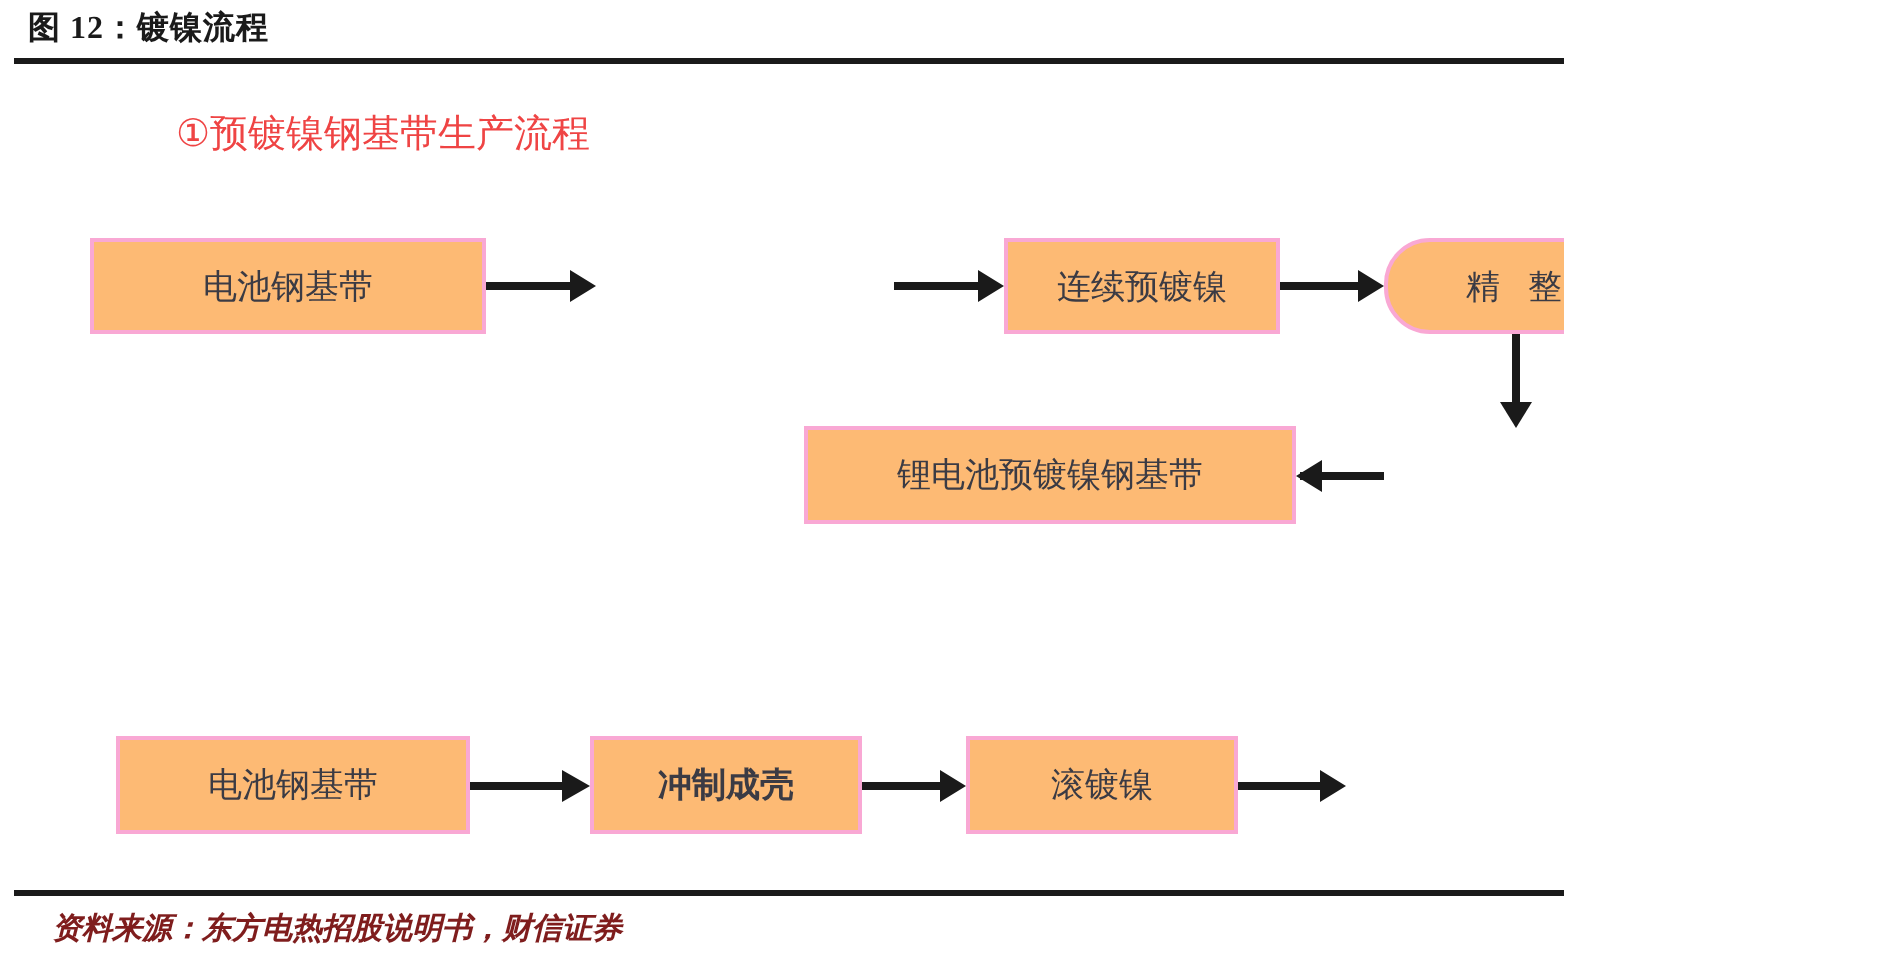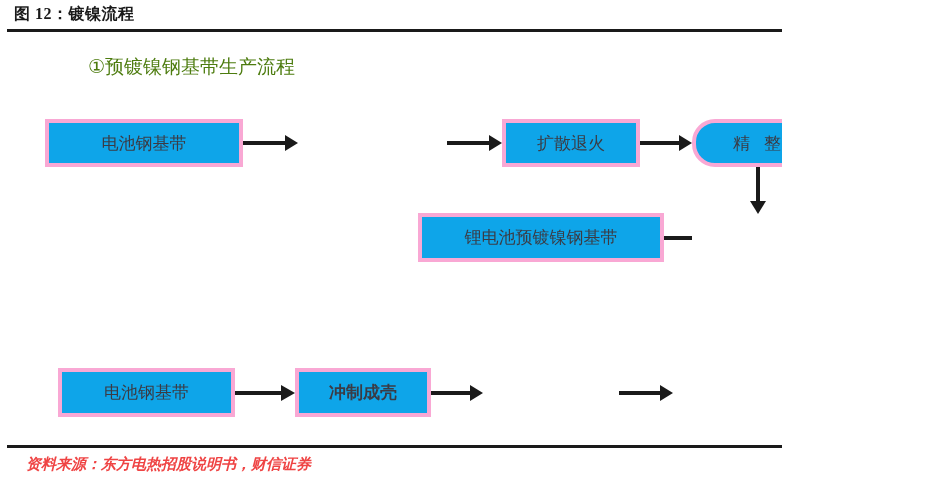--- a/index.html
+++ b/index.html
@@ -48,61 +48,61 @@
     background: #1a1a1a;
   }
   .source {
     position: absolute;
     left: 26px;
     top: 455px;
     font-family: "Liberation Serif", "DejaVu Serif", serif;
     font-weight: bold;
     font-style: italic;
     font-size: 15px;
-    color: #ef4444;
+    color: #7f1d1d;
     white-space: nowrap;
     text-align: center;
   }
 
   
   .section-heading {
     position: absolute;
     font-family: "DejaVu Sans", "Liberation Sans", sans-serif;
     font-size: 19px;
-    color: #4d7c0f;
+    color: #ef4444;
     white-space: nowrap;
   }
   #heading-1 { left: 88px; top: 54px; }
   #heading-2 { left: 88px; top: 300px; }
 
   
   .node {
     position: absolute;
     box-sizing: border-box;
-    background: #0ea5e9;
-    border: 4px solid #f9a8d4;
+    background: #fdba74;
+    border: 2px solid #f9a8d4;
     display: flex;
     align-items: center;
     justify-content: center;
     font-family: "DejaVu Sans", "Liberation Sans", sans-serif;
     font-size: 17px;
     color: #3b3b44;
     white-space: nowrap;
   }
   .node.spaced { letter-spacing: 14px; text-indent: 14px; border-radius: 23px; }
 
   
   #node-steel-strip-a { left: 45px;  top: 119px; width: 198px; height: 48px; }
   #node-continuous-preplate { left: 298px; top: 119px; width: 149px; height: 48px; }
   #node-diffusion-anneal  { left: 502px; top: 119px; width: 138px; height: 48px; }
   #node-finishing         { left: 692px; top: 119px; width: 130px; height: 48px; }
 
   
   #node-shearing          { left: 692px; top: 213px; width: 130px; height: 49px; }
-  #node-preplated-strip   { left: 418px; top: 213px; width: 246px; height: 49px; }
+  #node-preplated-strip   { left: 402px; top: 213px; width: 246px; height: 49px; }
 
   
   #node-steel-strip-b     { left: 58px;  top: 368px; width: 177px; height: 49px; }
   #node-stamping-shell    { left: 295px; top: 368px; width: 136px; height: 49px; font-weight: bold; }
   #node-barrel-plating    { left: 483px; top: 368px; width: 136px; height: 49px; }
   #node-final-shell       { left: 673px; top: 368px; width: 222px; height: 49px; }
 
   
   .arrow {
     position: absolute;
@@ -129,21 +129,21 @@
   </div>
 
 
   <div class="arrow" style="left:447px; top:132px;">
     <svg width="55" height="22" viewBox="0 0 55 22">
       <line x1="0" y1="11" x2="44" y2="11" stroke="#1a1a1a" stroke-width="4"></line>
       <polygon points="42,3 55,11 42,19" fill="#1a1a1a"></polygon>
     </svg>
   </div>
 
-  <div class="node" id="node-diffusion-anneal">扩散退火</div>
+  <div class="node" id="node-diffusion-anneal">连续预镀镍</div>
 
   <div class="arrow" style="left:640px; top:132px;">
     <svg width="52" height="22" viewBox="0 0 52 22">
       <line x1="0" y1="11" x2="41" y2="11" stroke="#1a1a1a" stroke-width="4"></line>
       <polygon points="39,3 52,11 39,19" fill="#1a1a1a"></polygon>
     </svg>
   </div>
 
   <div class="node spaced" id="node-finishing">精整</div>
 
@@ -176,20 +176,21 @@
 
   <div class="node" id="node-stamping-shell">冲制成壳</div>
 
   <div class="arrow" style="left:431px; top:382px;">
     <svg width="52" height="22" viewBox="0 0 52 22">
       <line x1="0" y1="11" x2="41" y2="11" stroke="#1a1a1a" stroke-width="4"></line>
       <polygon points="39,3 52,11 39,19" fill="#1a1a1a"></polygon>
     </svg>
   </div>
 
+  <div class="node" id="node-barrel-plating">滚镀镍</div>
 
   <div class="arrow" style="left:619px; top:382px;">
     <svg width="54" height="22" viewBox="0 0 54 22">
       <line x1="0" y1="11" x2="43" y2="11" stroke="#1a1a1a" stroke-width="4"></line>
       <polygon points="41,3 54,11 41,19" fill="#1a1a1a"></polygon>
     </svg>
   </div>
 
 
   <div class="rule-bottom"></div>

